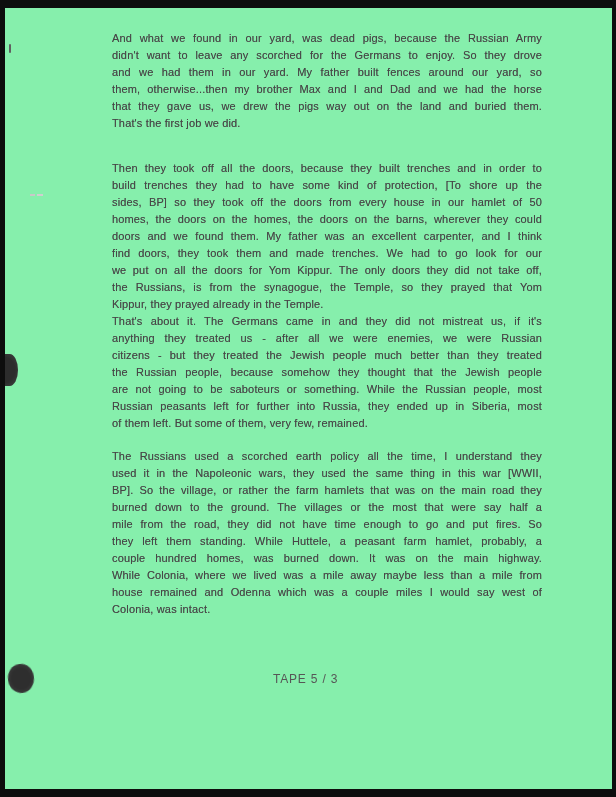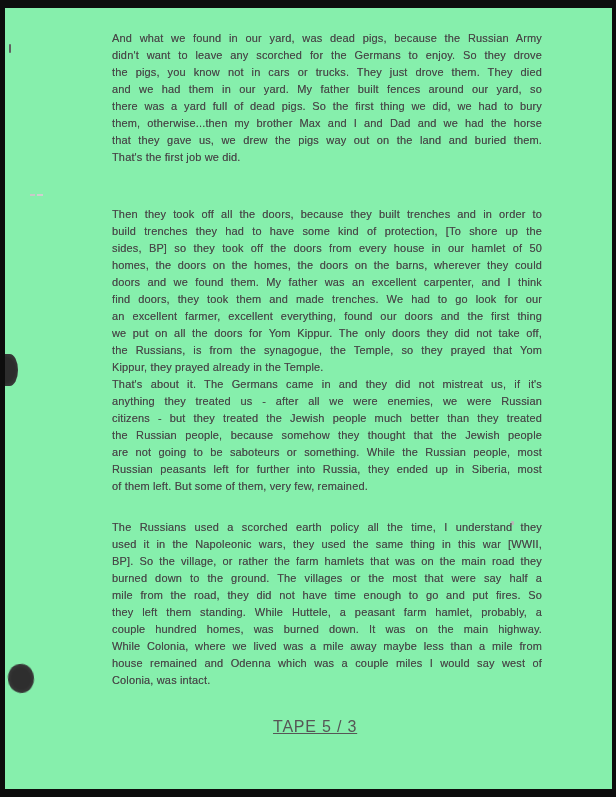--- a/index.html
+++ b/index.html
@@ -24,43 +24,42 @@
     left: 107px;
     top: 22px;
     width: 430px;
     color: #474747;
     font-size: 11px;
     letter-spacing: 0.15px;
     filter: blur(0.22px);
     text-shadow: 0 0 0.5px rgba(80,80,80,0.65);
   }
   .paragraph { margin: 0; }
-  .paragraph.gap-large { margin-top: 40px; }
-  .paragraph.gap-small { margin-top: 24px; }
+  .paragraph.gap-large { margin-top: 28px; }
+  .paragraph.gap-small { margin-top: 16px; }
   .line {
     height: 17px;
     line-height: 17px;
     text-align: justify;
     text-align-last: justify;
     overflow: hidden;
     white-space: nowrap;
   }
   .line.last {
     text-align-last: left;
     white-space: normal;
   }
   .footer-label {
     position: absolute;
     left: 268px;
-    top: 710px;
-    font-size: 16px;
+    top: 664px;
+    font-size: 12px;
     letter-spacing: 0.8px;
     color: #565656;
     filter: blur(0.2px);
-    text-decoration: underline;
   }
   
   .punch-top {
     position: absolute;
     left: -2px;
     top: 346px;
     width: 15px;
     height: 32px;
     background: radial-gradient(ellipse at 10% 50%, #2c2c2c 55%, #3a3a3a 80%, rgba(58,58,58,0.35) 100%);
     border-radius: 0 55% 55% 0 / 0 50% 50% 0;
@@ -114,35 +113,32 @@
   <span class="tick-mark"></span>
   <span class="smudge-mark"></span>
   <span class="punch-top"></span>
   <span class="punch-bottom"></span>
   <span class="speck-mark"></span>
 
   <div class="text-block">
       <div class="paragraph">
         <div class="line">And what we found in our yard, was dead pigs, because the Russian Army</div>
         <div class="line">didn't want to leave any scorched for the Germans to enjoy. So they drove</div>
-        <div class="line">the pigs, you know not in cars or trucks. They just drove them. They died</div>
         <div class="line">and we had them in our yard. My father built fences around our yard, so</div>
-        <div class="line">there was a yard full of dead pigs. So the first thing we did, we had to bury</div>
         <div class="line">them, otherwise...then my brother Max and I and Dad and we had the horse</div>
         <div class="line">that they gave us, we drew the pigs way out on the land and buried them.</div>
         <div class="line last">That's the first job we did.</div>
       </div>
       <div class="paragraph gap-large">
         <div class="line">Then they took off all the doors, because they built trenches and in order to</div>
         <div class="line">build trenches they had to have some kind of protection, [To shore up the</div>
         <div class="line">sides, BP] so they took off the doors from every house in our hamlet of 50</div>
         <div class="line">homes, the doors on the homes, the doors on the barns, wherever they could</div>
         <div class="line">doors and we found them. My father was an excellent carpenter, and I think</div>
         <div class="line">find doors, they took them and made trenches. We had to go look for our</div>
-        <div class="line">an excellent farmer, excellent everything, found our doors and the first thing</div>
         <div class="line">we put on all the doors for Yom Kippur. The only doors they did not take off,</div>
         <div class="line">the Russians, is from the synagogue, the Temple, so they prayed that Yom</div>
         <div class="line last">Kippur, they prayed already in the Temple.</div>
       </div>
       <div class="paragraph">
         <div class="line">That's about it. The Germans came in and they did not mistreat us, if it's</div>
         <div class="line">anything they treated us - after all we were enemies, we were Russian</div>
         <div class="line">citizens - but they treated the Jewish people much better than they treated</div>
         <div class="line">the Russian people, because somehow they thought that the Jewish people</div>
         <div class="line">are not going to be saboteurs or something. While the Russian people, most</div>

